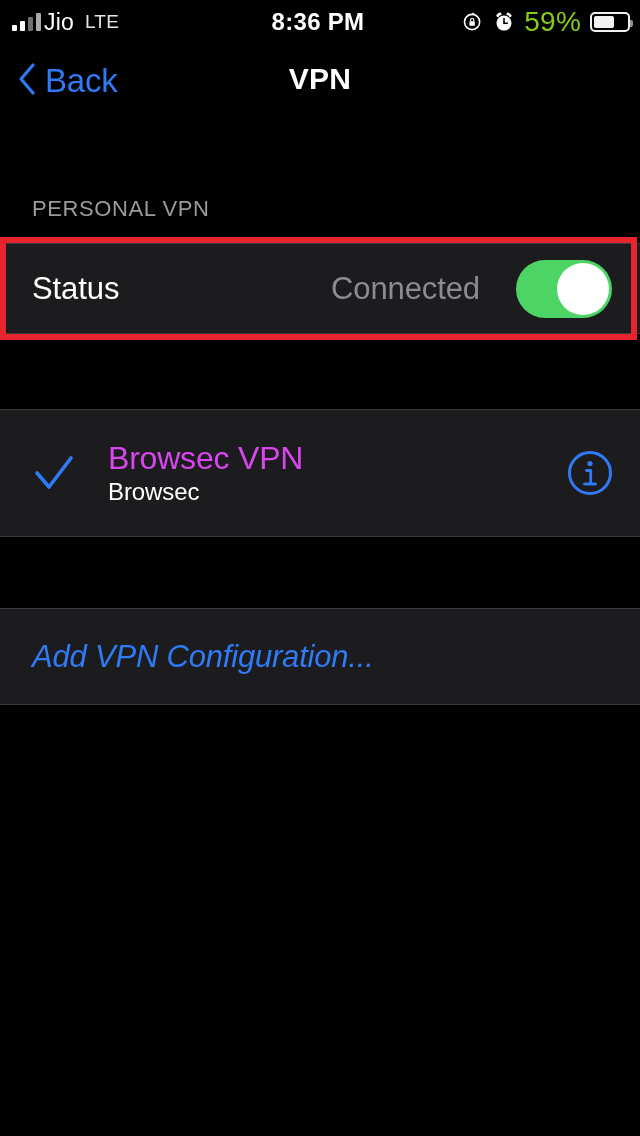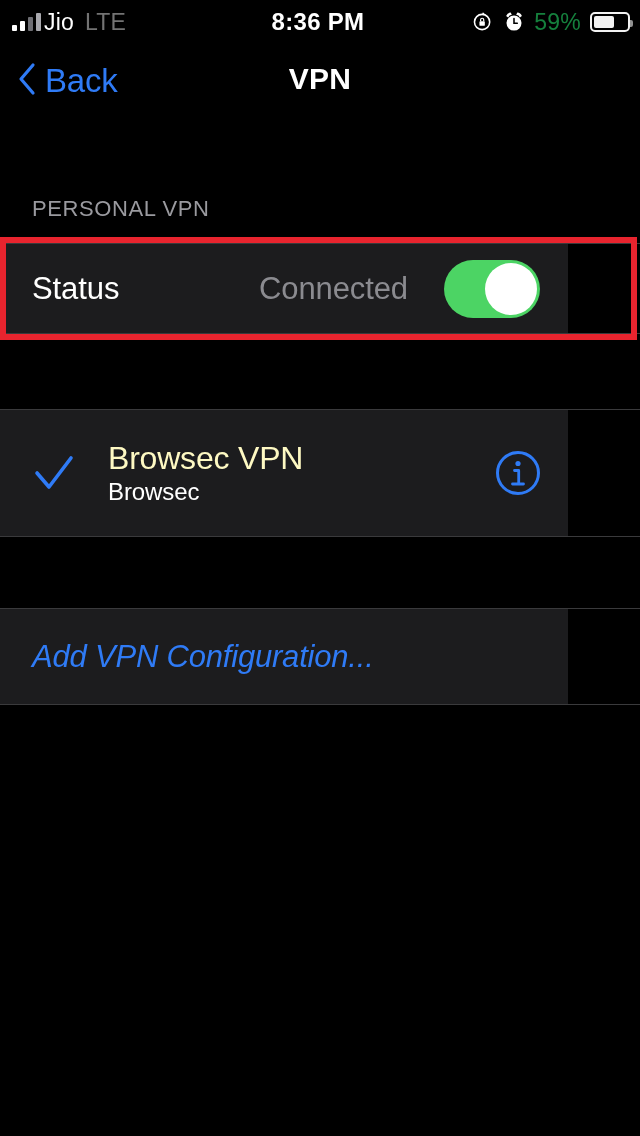--- a/index.html
+++ b/index.html
@@ -55,23 +55,23 @@
   .signal-bars i.b2 { height: 10px; background: #ffffff; }
   .signal-bars i.b3 { height: 14px; background: #6e6e73; }
   .signal-bars i.b4 { height: 18px; background: #a8a8ad; }
 
   .carrier {
     font-size: 23px;
     letter-spacing: 0.2px;
     color: #ffffff;
   }
   .radio-type {
-    font-size: 23px;
+    font-size: 19px;
     letter-spacing: 0.2px;
-    color: #737373;
+    color: #e5e5e5;
     margin-left: 8px;
   }
 
   .sb-center {
     position: absolute;
     left: 0; right: 4px;
     text-align: center;
     font-size: 24px;
     font-weight: bold;
     letter-spacing: 0.3px;
@@ -83,22 +83,22 @@
     right: 10px;
     display: flex;
     align-items: center;
     gap: 9px;
   }
 
   .icon-rotation-lock { width: 22px; height: 22px; display: block; }
   .icon-alarm { width: 22px; height: 22px; display: block; }
 
   .battery-pct {
-    font-size: 23px;
-    color: #15803d;
+    font-size: 28px;
+    color: #84cc16;
     letter-spacing: 0.2px;
   }
 
   .battery {
     position: relative;
     width: 40px;
     height: 20px;
     border: 2px solid #ffffff;
     border-radius: 5px;
     opacity: 0.95;
@@ -166,21 +166,21 @@
     top: 196px;
     font-size: 22px;
     color: #9a9a9f;
     letter-spacing: 0.6px;
   }
 
   
   .card {
     position: absolute;
     left: 0;
-    width: 568px;
+    width: 640px;
     background: #1c1c1e;
   }
 
   .card-status  { top: 243px; height: 91px; }
   .card-browsec { top: 409px; height: 128px; }
   .card-addvpn  { top: 608px; height: 97px; }
 
   .hairline-top {
     position: absolute;
     left: 0; top: 0;
@@ -265,21 +265,21 @@
   .checkmark { width: 46px; height: 46px; display: block; }
 
   .vpn-texts {
     display: flex;
     flex-direction: column;
     justify-content: center;
     gap: 4px;
   }
   .vpn-title {
     font-size: 32px;
-    color: #fef9c3;
+    color: #d946ef;
     letter-spacing: -0.2px;
     line-height: 1.08;
   }
   .vpn-subtitle {
     font-size: 24px;
     color: #ffffff;
     letter-spacing: -0.1px;
     line-height: 1.1;
   }
   .info-button {

